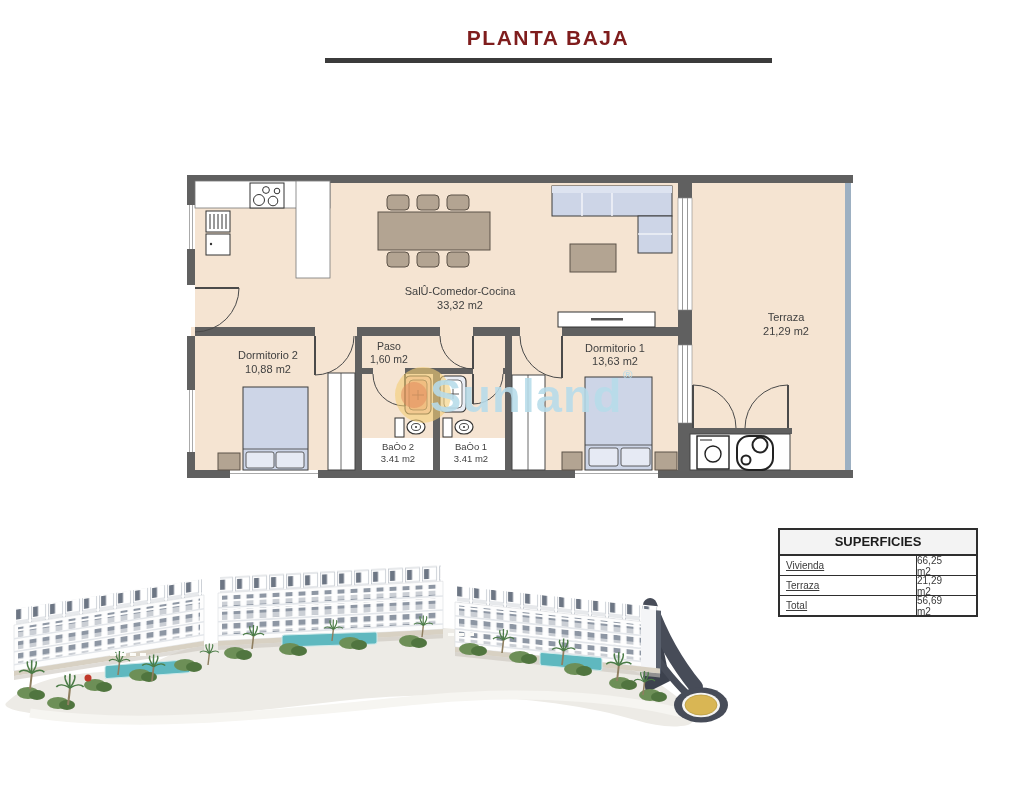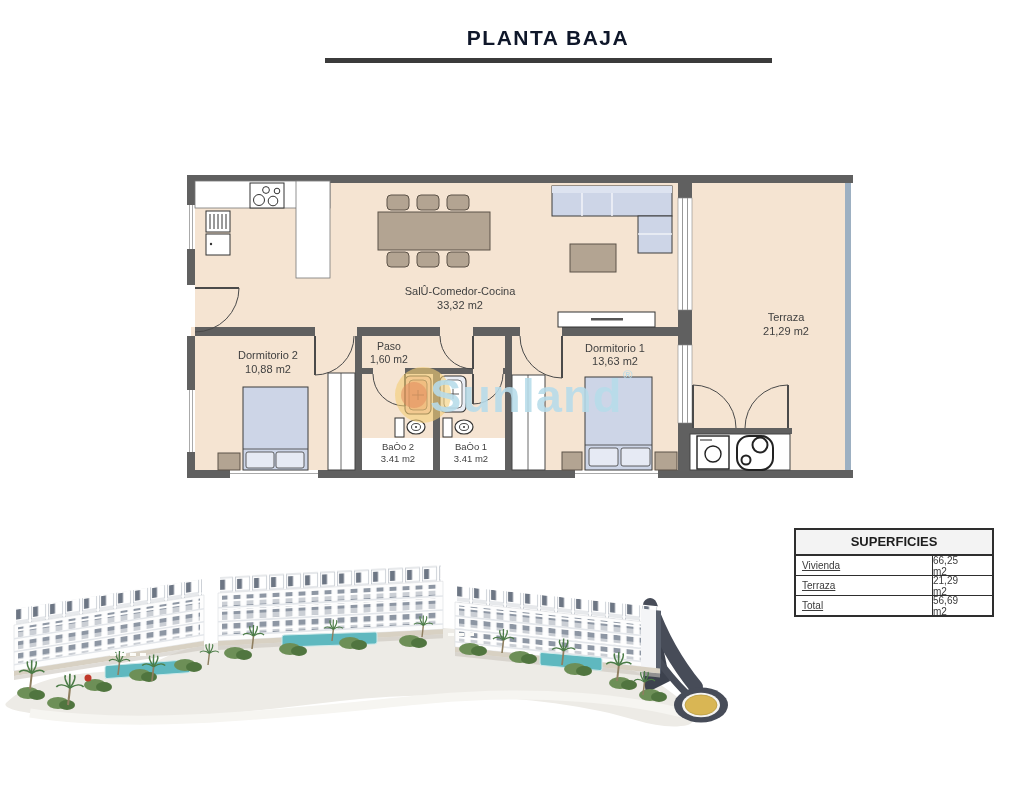--- a/index.html
+++ b/index.html
@@ -1,25 +1,25 @@
 <!DOCTYPE html>
 <html><head>
 <meta charset="utf-8">
 <style>
   html,body{margin:0;padding:0;background:#ffffff;}
   #page{position:relative;width:1024px;height:800px;background:#ffffff;overflow:hidden;
         font-family:"Liberation Sans",sans-serif;color:#3a3a3a;}
   .title{position:absolute;left:286px;top:26px;width:524px;text-align:center;
-         font-size:21px;font-weight:bold;letter-spacing:1.5px;color:#0f172a;}
+         font-size:21px;font-weight:bold;letter-spacing:1.5px;color:#7f1d1d;}
   .rule{position:absolute;left:325px;top:58px;width:447px;height:5px;background:#3b3b3b;}
   svg{display:block;}
   svg text{font-family:"Liberation Sans",sans-serif;}
   .plan-label{fill:#3f3f3f;font-size:11px;text-anchor:middle;}
   .plan-label-s{fill:#3f3f3f;font-size:9.5px;text-anchor:middle;}
-  .sup-table{position:absolute;left:794px;top:528px;width:200px;border:2px solid #2e2e2e;background:#fff;box-sizing:border-box;}
+  .sup-table{position:absolute;left:778px;top:528px;width:200px;border:2px solid #2e2e2e;background:#fff;box-sizing:border-box;}
   .sup-header{height:24px;line-height:24px;text-align:center;font-weight:bold;font-size:13px;
               background:#f3f3f3;border-bottom:2px solid #2e2e2e;color:#1d1d1d;}
   .sup-row{display:flex;height:19px;border-bottom:1px solid #2e2e2e;font-size:10px;align-items:stretch;}
   .sup-row:last-child{border-bottom:none;}
   .sup-label{width:130px;padding-left:6px;display:flex;align-items:center;text-decoration:underline;}
   .sup-value{flex:1;border-left:1px solid #2e2e2e;display:flex;align-items:center;justify-content:flex-end;padding-right:26px;}
 </style>
 </head>
 <body>
 

